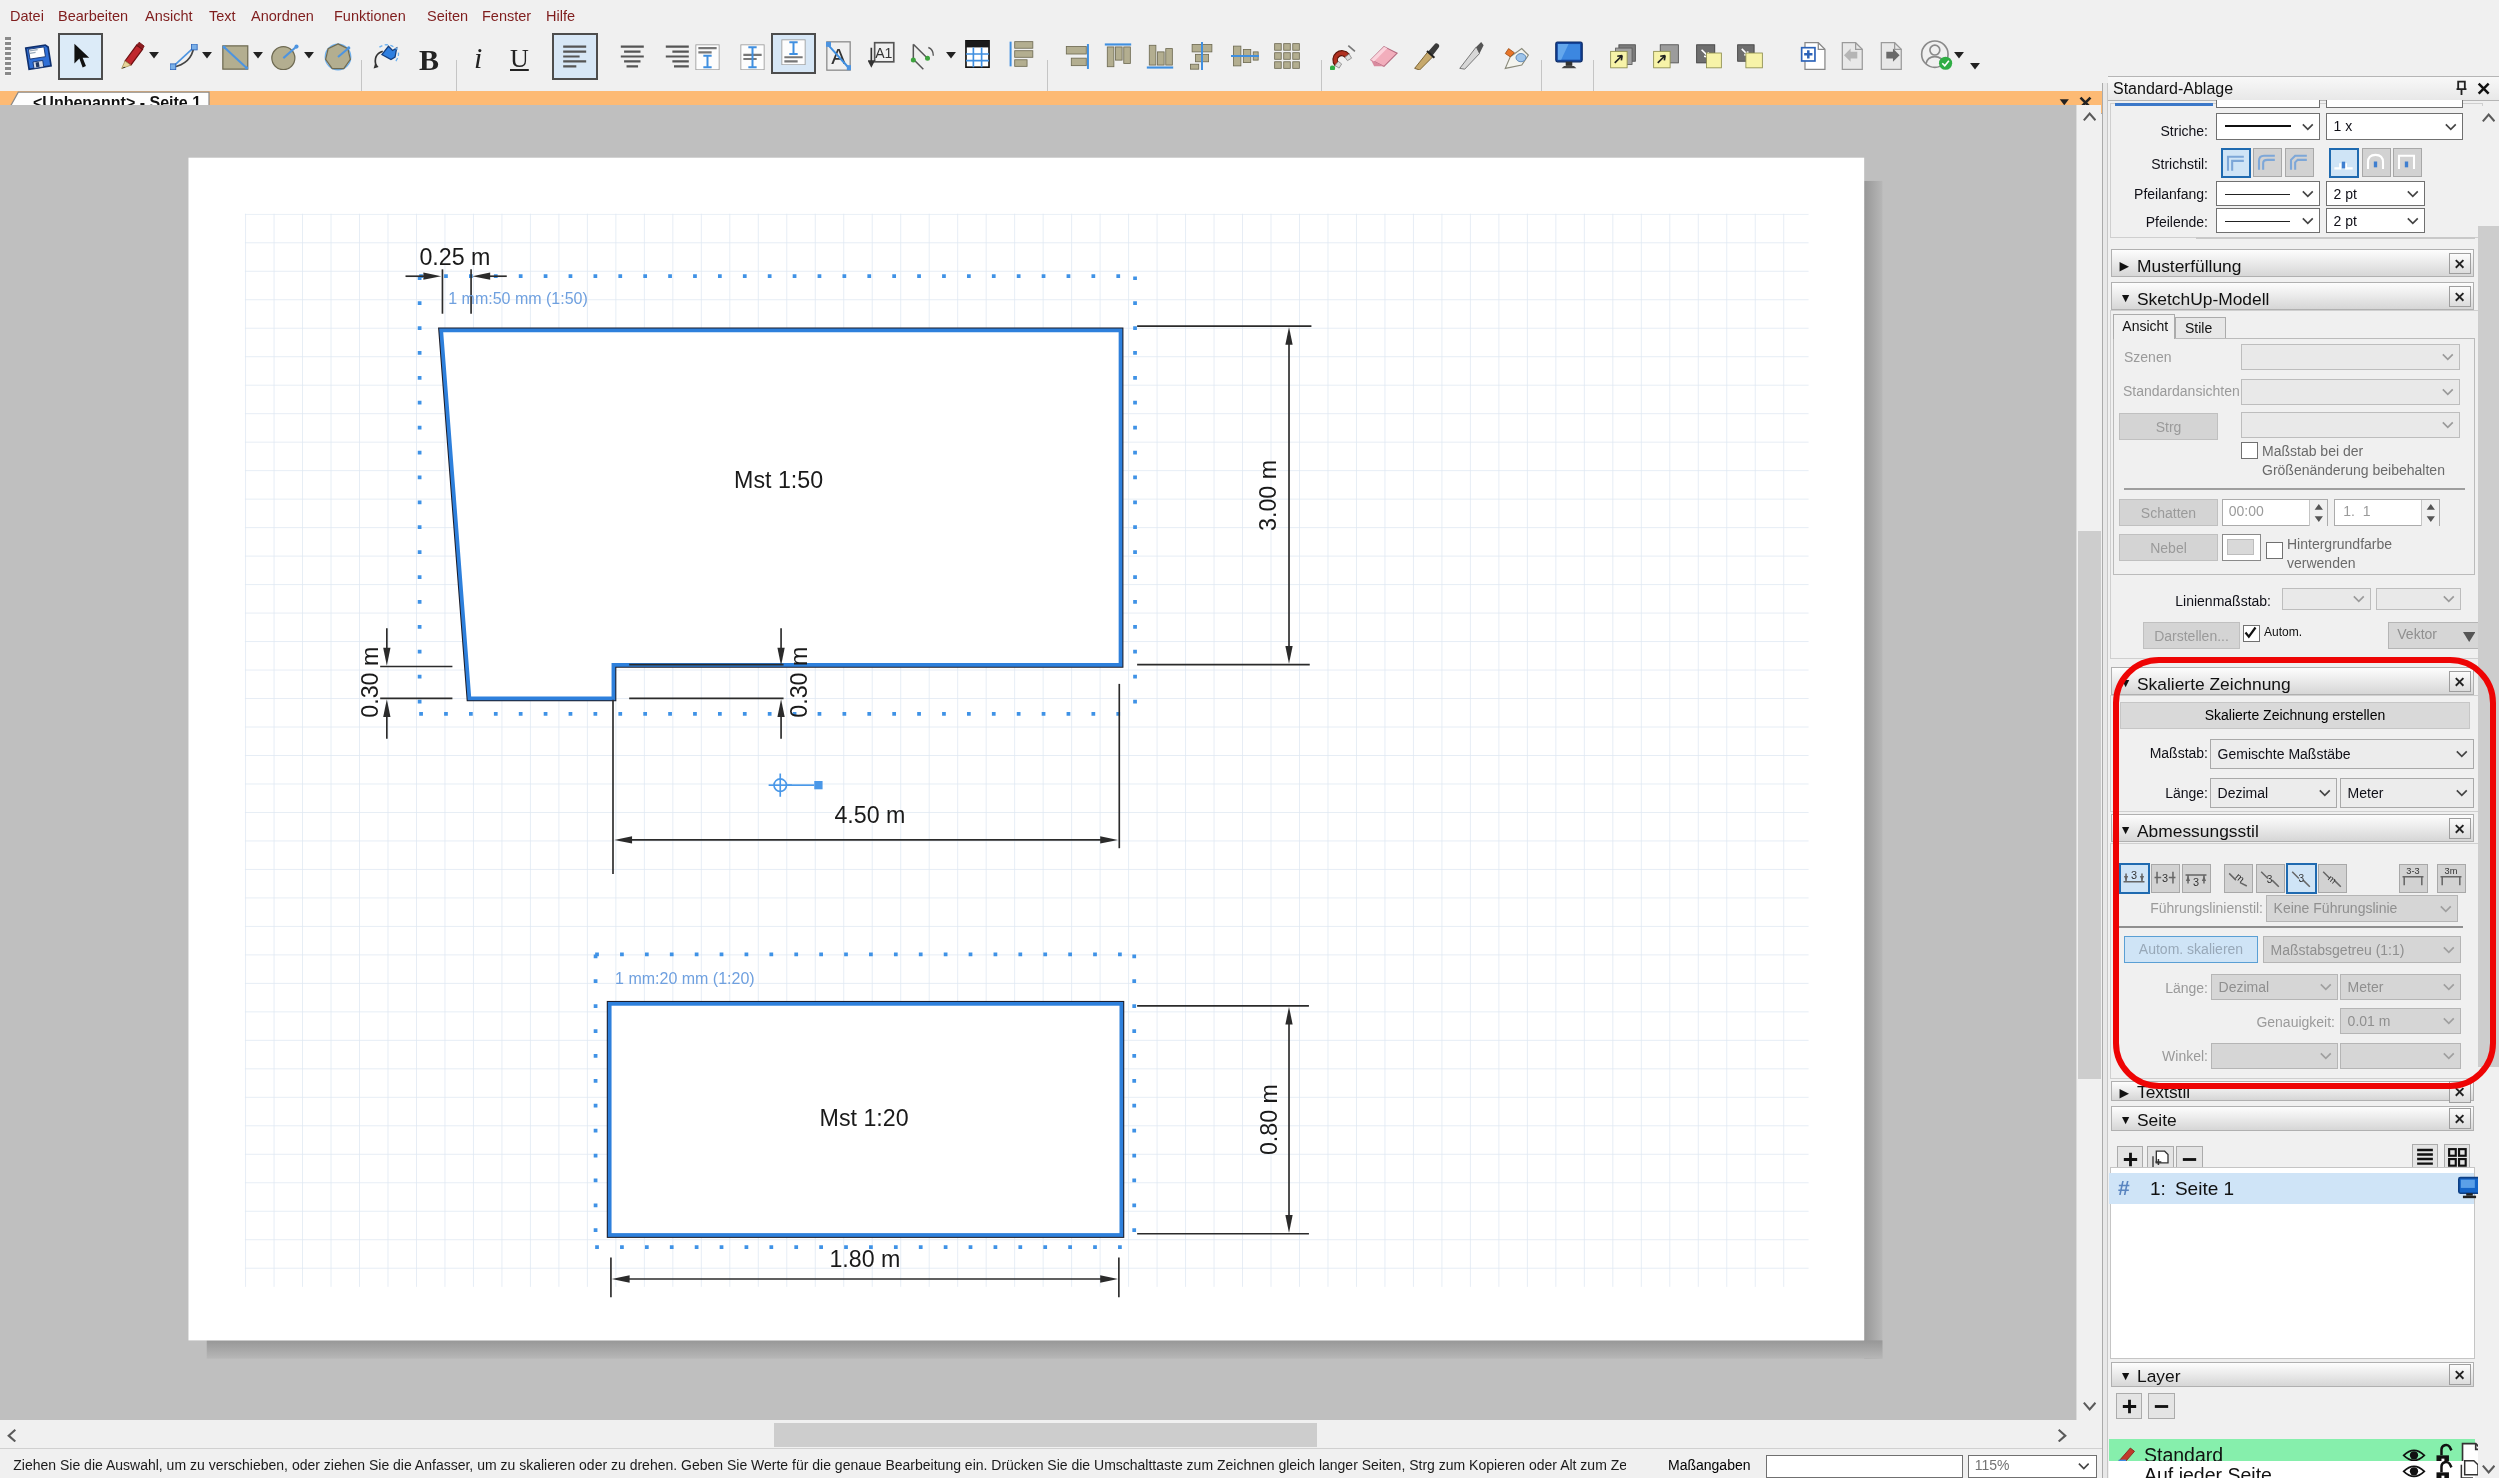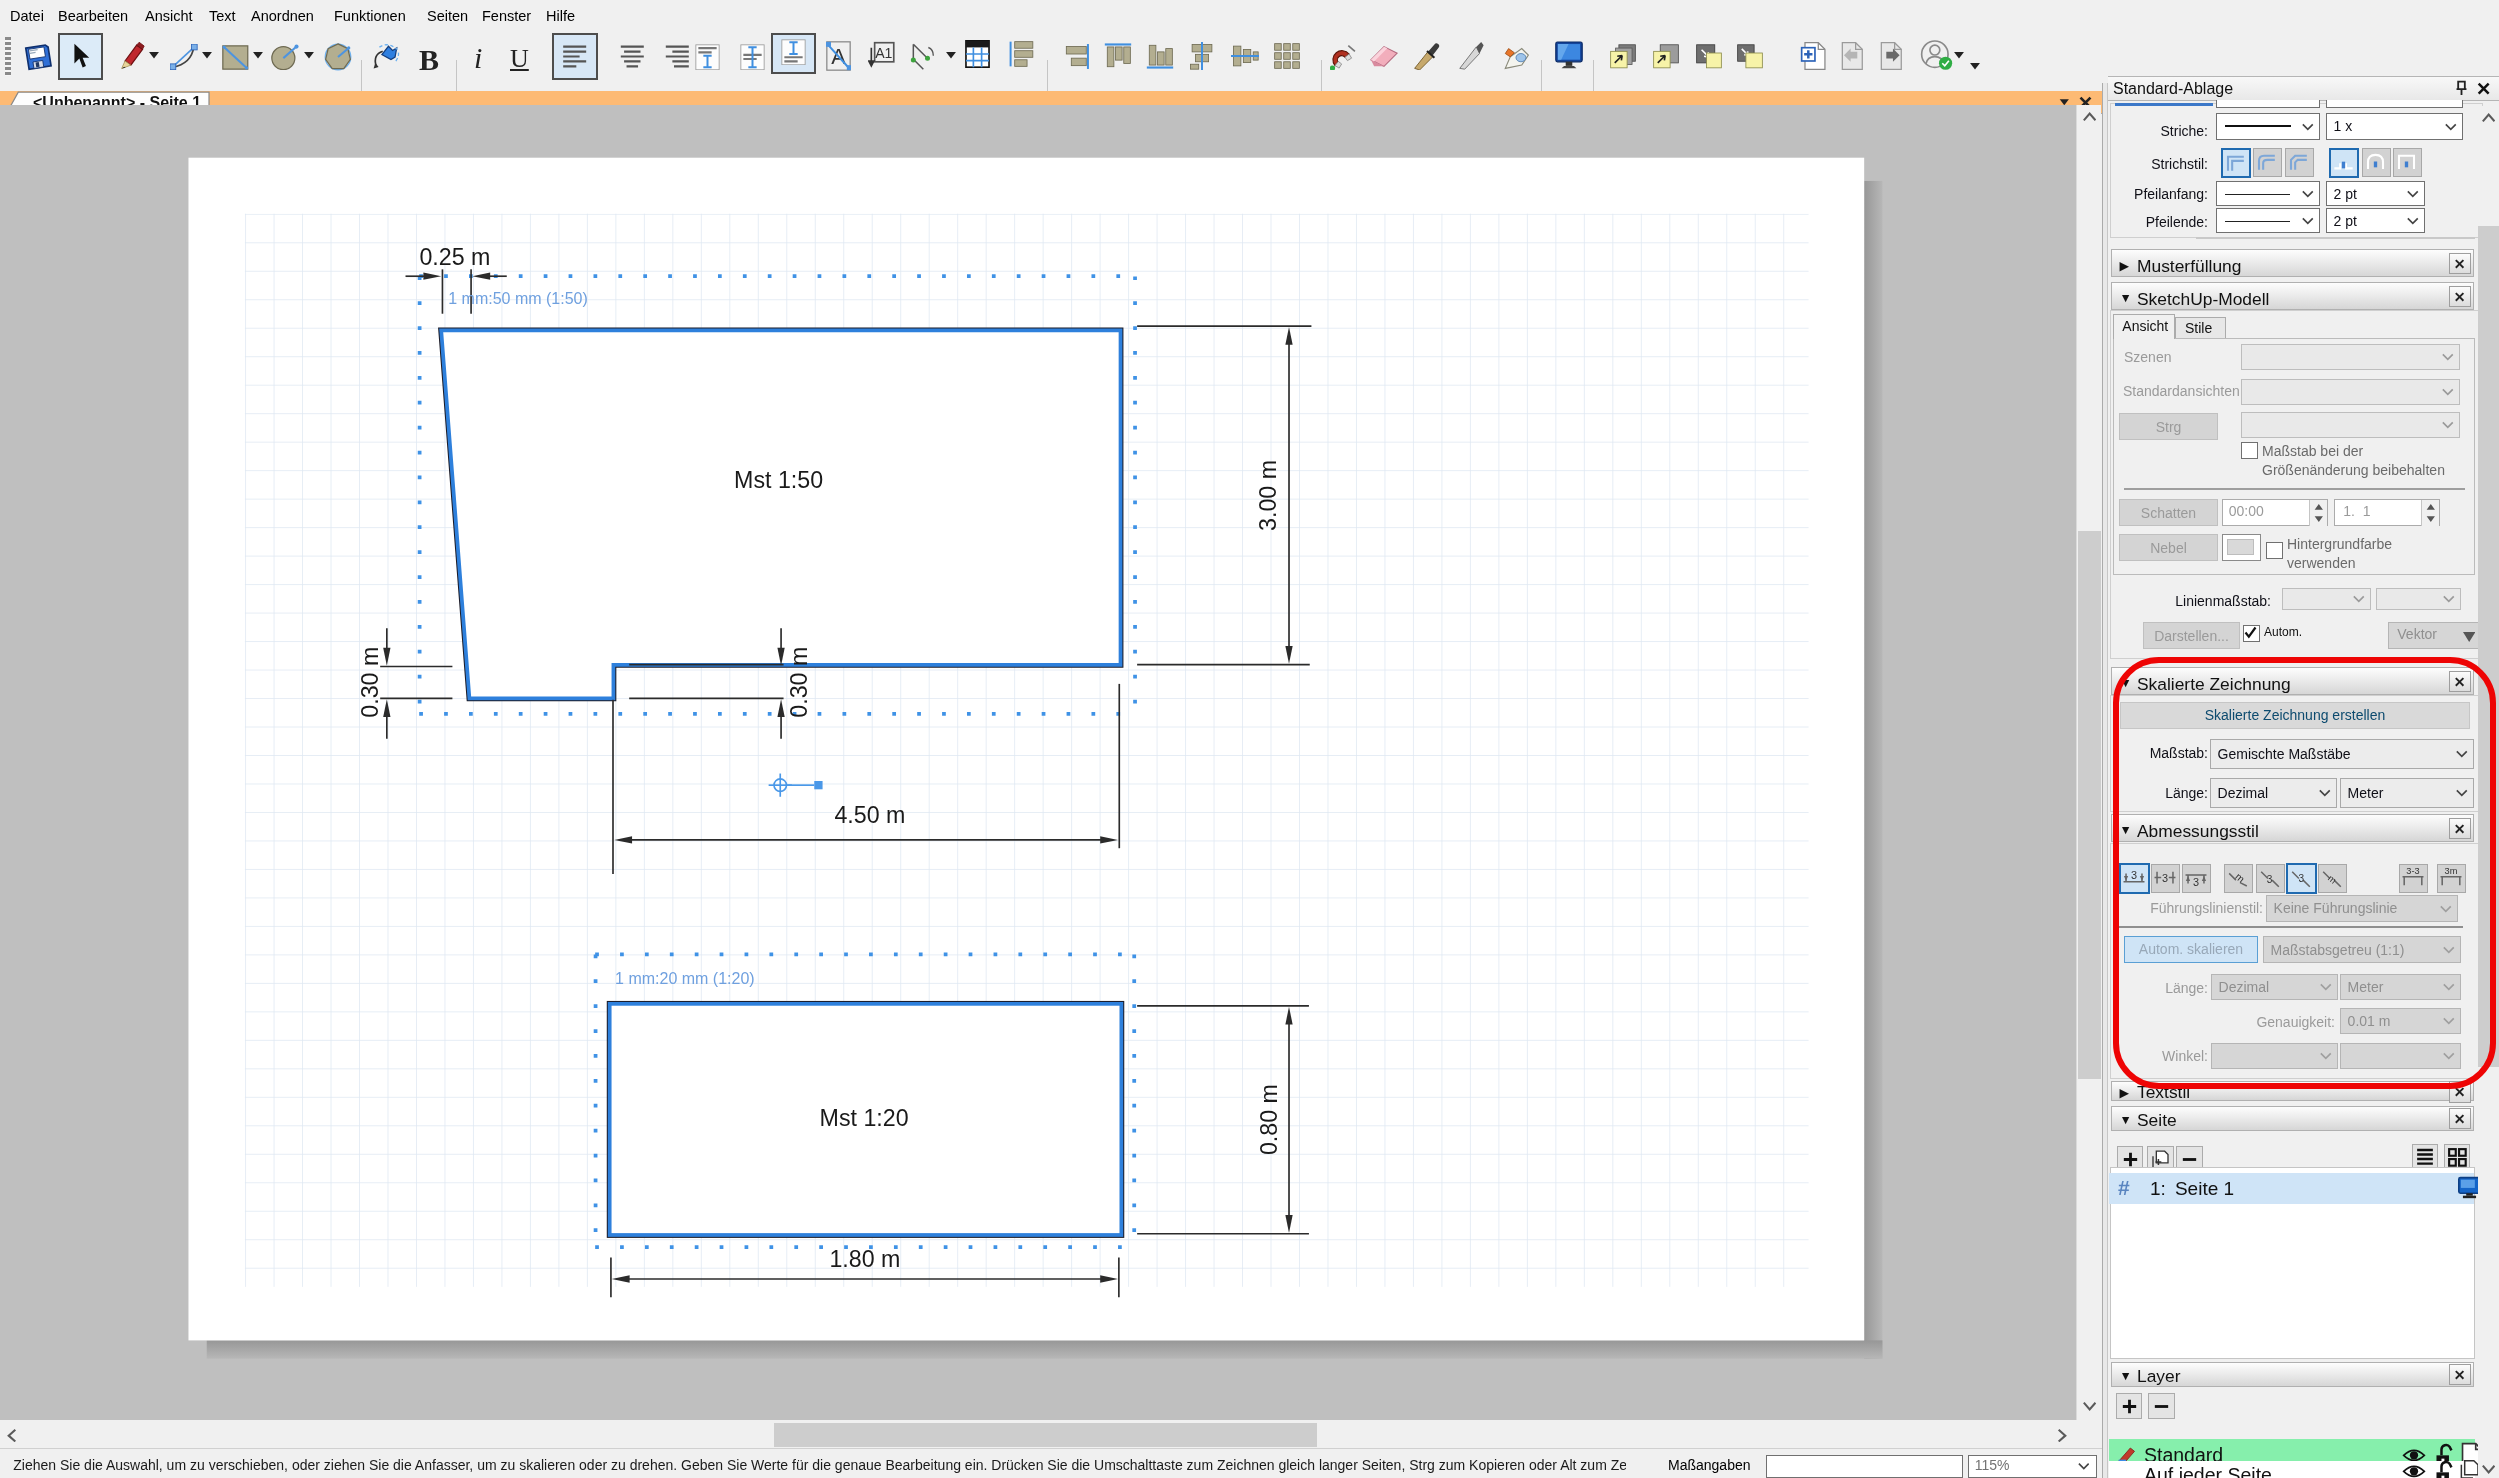--- a/index.html
+++ b/index.html
@@ -1,19 +1,19 @@
 <!DOCTYPE html>
 <html style="font-size:13.3px"><head>
 <meta charset="utf-8">
 <style>
   * { margin:0; padding:0; box-sizing:border-box; }
   html,body { width:2500px; height:1479px; overflow:hidden; font-family:"Liberation Sans",sans-serif; }
   body { background:#f0f0f0; position:relative; }
   .abs { position:absolute; }
-  .menu-item { position:absolute; top:8.3px; font-size:14.5px; color:#000000; }
+  .menu-item { position:absolute; top:8.3px; font-size:14.5px; color:#7f1d1d; }
   .sep { position:absolute; top:33px; height:45px; width:0.8px; background:#c5c5c5; }
   .tbico { position:absolute; }
   
   .hdr { position:absolute; left:2111px; width:363px; height:28px;
          background:linear-gradient(#fdfdfd,#ececec 45%,#d6d6d6);
          border:0.8px solid #b0b0b0; }
   .hdr .tri { position:absolute; left:7.5px; top:8.3px; font-size:12.4px; color:#111; }
   .hdr .ttl { position:absolute; left:25px; top:5.8px; font-size:17.4px; color:#111; }
   .hdr .xbtn { position:absolute; right:2.5px; top:2.5px; width:21.6px; height:21.6px;
          background:linear-gradient(#fcfcfc,#dcdcdc); border:0.8px solid #9e9e9e;
@@ -699,21 +699,21 @@
   <svg class="abs" style="right:5.8px;top:9px;" width="12.4" height="10" viewBox="0 0 15 12">
       <path d="M0,0 h15 l-7.5,12 z" fill="#555"></path>
     </svg>
 </div>
 
 <div class="hdr" style="top:667px;">
   <span class="tri">▼</span>
     <span class="ttl">Skalierte Zeichnung</span>
     <span class="xbtn">✕</span>
 </div>
-<div class="abs" style="left:2120px;top:702px;width:350px;height:26.6px;background:#d9d9d9;border:0.8px solid #c6c6c6;text-align:center;line-height:25px;font-size:14px;color:#0c4a6e;">Skalierte Zeichnung erstellen</div>
+<div class="abs" style="left:2120px;top:702px;width:350px;height:26.6px;background:#d9d9d9;border:0.8px solid #c6c6c6;text-align:center;line-height:25px;font-size:14px;color:#000000;">Skalierte Zeichnung erstellen</div>
 <span class="plbl" style="left:2108px;top:745px;width:100px;">Maßstab:</span>
 <div class="combo flat" style="left:2210px;top:739px;width:264px;height:30px;">
   <span class="ctext">Gemischte Maßstäbe</span>
   <svg class="chev" width="11.6" height="11.6" viewBox="0 0 14 14">
       <path d="M1,4 l6,6 6,-6" fill="none" stroke="#444" stroke-width="2"></path>
     </svg>
 </div>
 <span class="plbl" style="left:2108px;top:785px;width:100px;">Länge:</span>
 <div class="combo flat" style="left:2210px;top:778px;width:127px;height:30px;">
   <span class="ctext">Dezimal</span>

